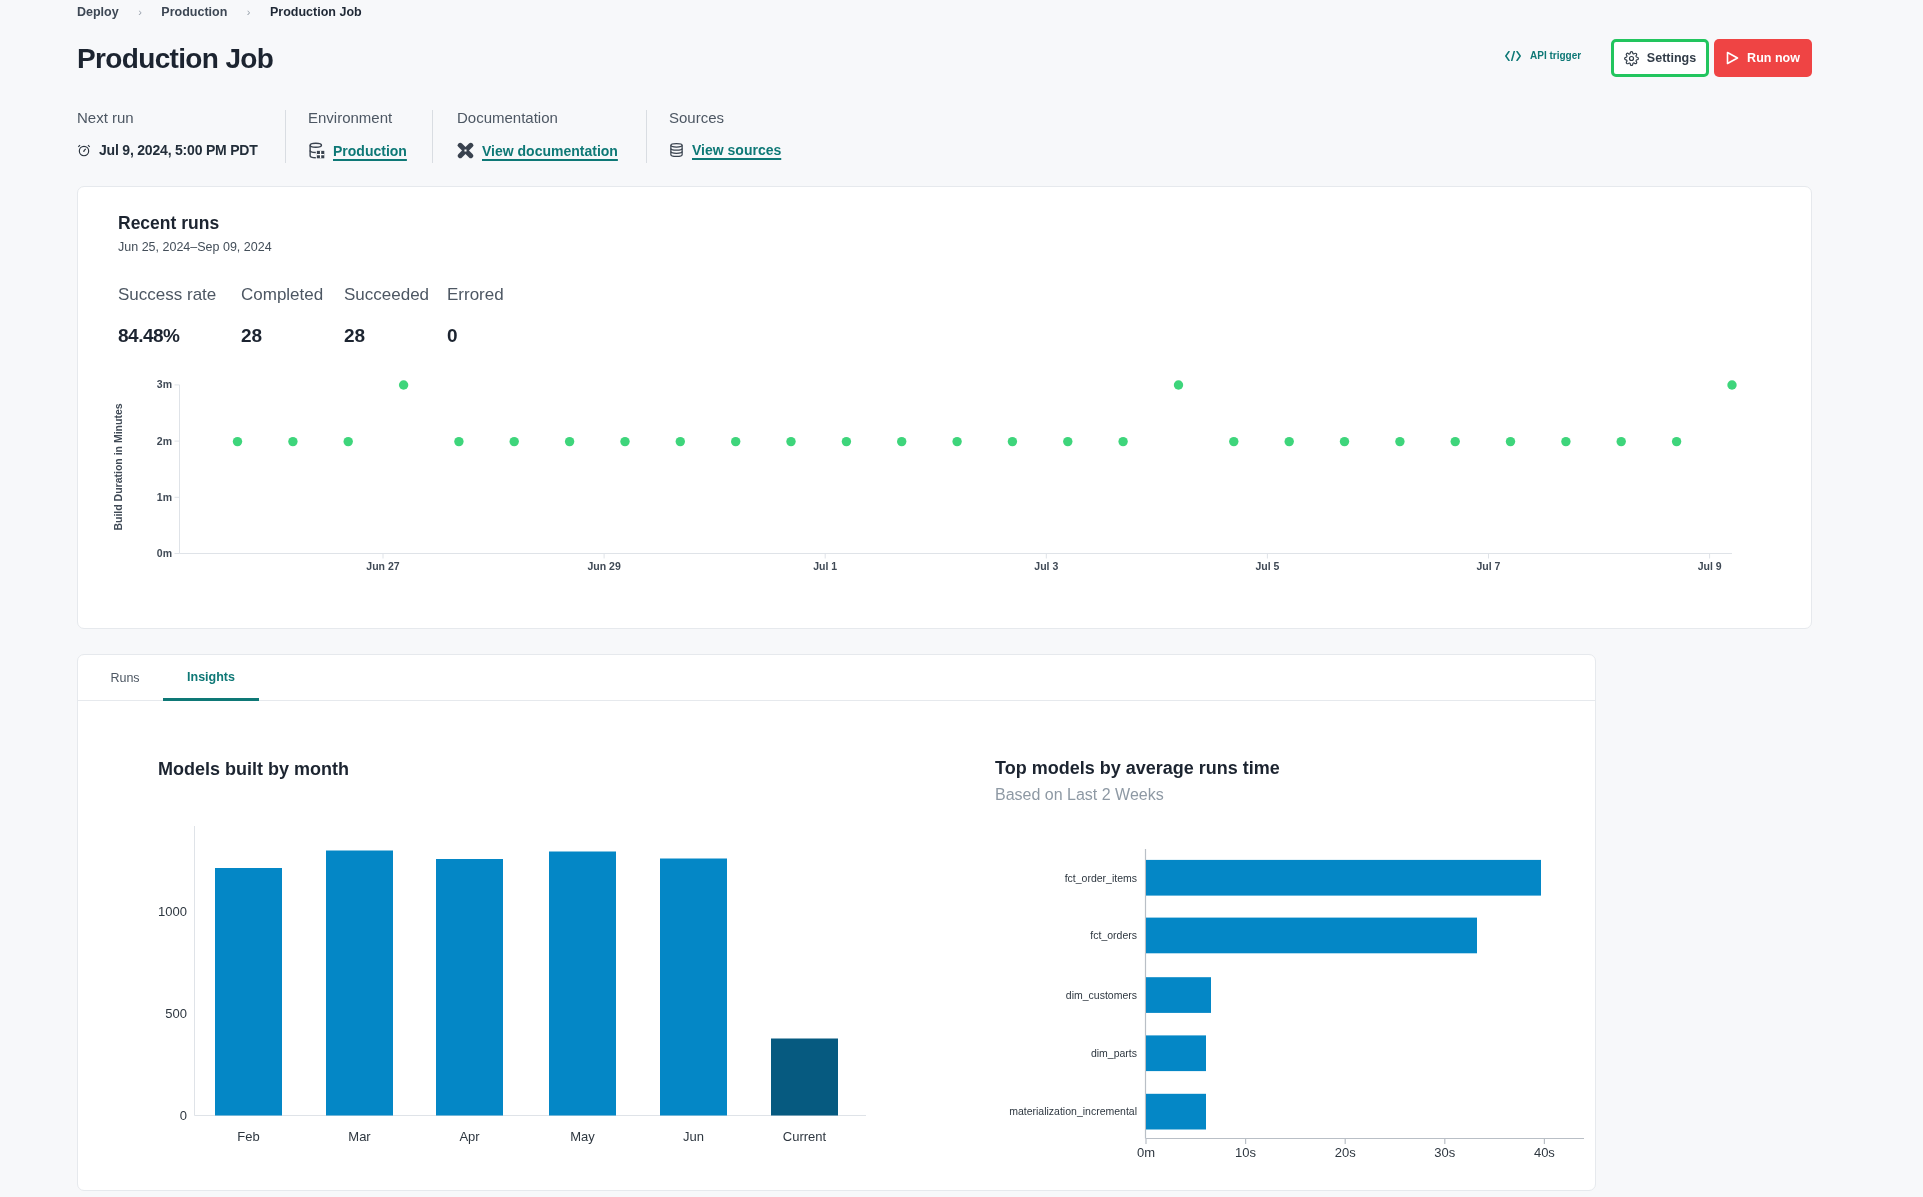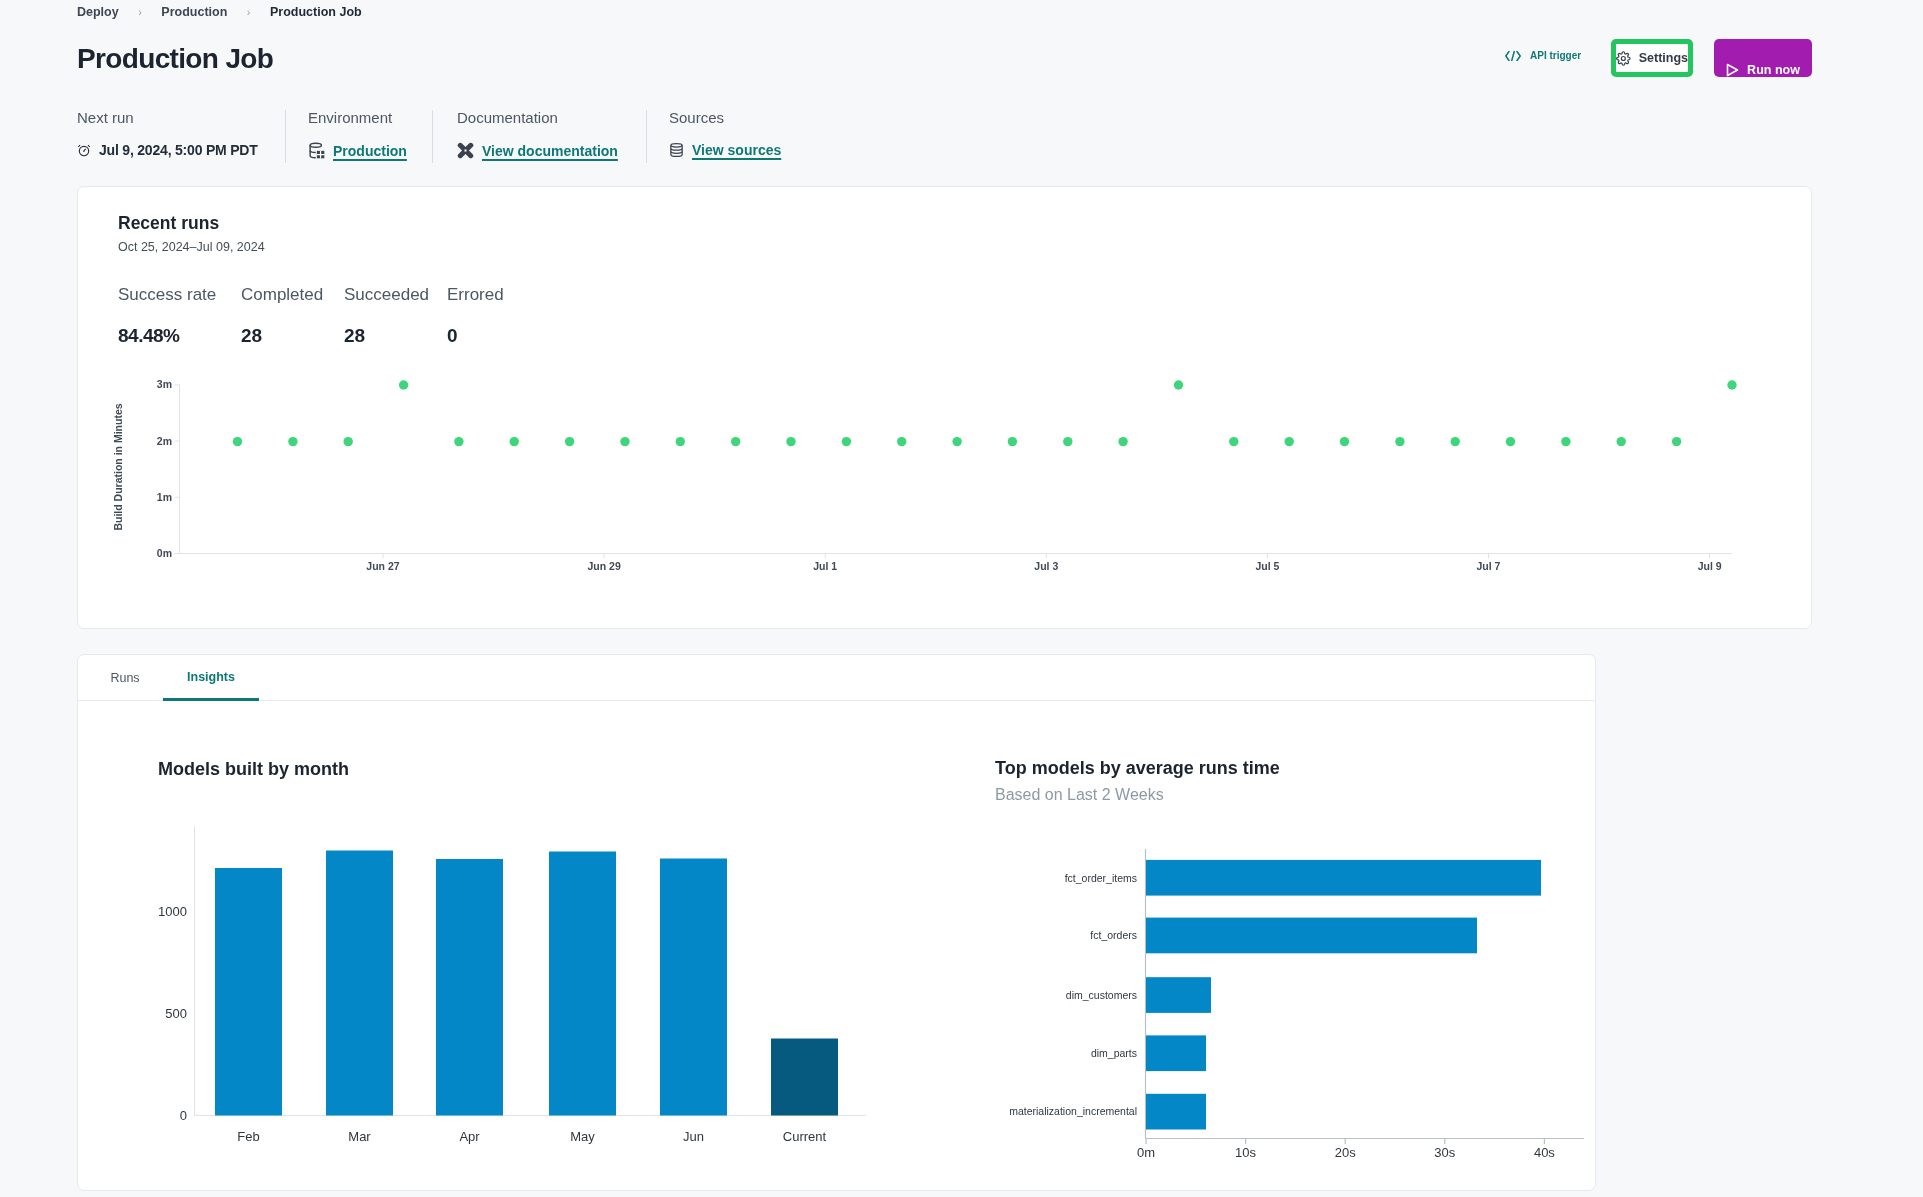--- a/index.html
+++ b/index.html
@@ -4,22 +4,22 @@
 <style>
 * { margin:0; padding:0; box-sizing:border-box; }
 html,body { width:1923px; height:1197px; background:#f7f8fa; font-family:"Liberation Sans",sans-serif; position:relative; overflow:hidden; }
 .abs { position:absolute; }
 .crumb { left:77px; top:5px; font-size:12.5px; font-weight:bold; color:#3d4754; }
 .crumb .sep { color:#9aa3ad; font-weight:normal; padding:0 19.5px; font-size:11px; }
 .crumb .last { color:#1f2835; }
 h1 { position:absolute; left:77px; top:43px; font-size:28px; font-weight:bold; color:#1c2430; letter-spacing:-0.65px; }
 .apitrigger { position:absolute; left:1505px; top:50px; display:flex; align-items:center; gap:9px; color:#0e7876; font-size:10px; font-weight:bold; }
 .btn { position:absolute; top:39px; height:38px; display:flex; align-items:center; justify-content:center; gap:8px; border-radius:5px; font-size:12.5px; font-weight:bold; }
-.btn.settings { left:1611px; width:82px; background:#fff; border:5px solid #22c55e; color:#323c48; }
-.btn.run { left:1714px; width:98px; background:#a21caf; color:#fff;align-items:flex-end; }
+.btn.settings { left:1611px; width:98px; background:#fff; border:3px solid #22c55e; color:#323c48; }
+.btn.run { left:1714px; width:98px; background:#ef4444; color:#fff; }
 .ig { position:absolute; top:109px; }
 .ig .lab { font-size:15px; color:#4d5763; height:17px; }
 .ig .val { margin-top:16px; font-size:14px; font-weight:bold; color:#232e3a; display:flex; align-items:center; gap:8px; }
 .ig a { color:#0e7876; text-decoration:underline; text-underline-offset:2.5px; text-decoration-thickness:1.5px; }
 .divider { position:absolute; top:110px; width:1px; height:53px; background:#d9dde2; }
 .card { position:absolute; background:#fff; border:1px solid #e6e9ed; border-radius:7px; }
 #card1 { left:77px; top:186px; width:1735px; height:443px; }
 #card2 { left:77px; top:654px; width:1519px; height:537px; }
 .tabrow { position:absolute; left:0; top:0; width:100%; height:46px; border-bottom:1px solid #e6e9ed; display:flex; padding-left:9px; }
 .tab { height:46px; display:flex; align-items:center; justify-content:center; font-size:12.5px; color:#4d5763; }
@@ -118,21 +118,21 @@
 
 <div class="card" id="card1"></div>
 <div class="card" id="card2">
     <div class="tabrow">
       <div class="tab runs">Runs</div>
       <div class="tab insights">Insights</div>
     </div>
   </div>
 
 <div class="abs" id="recentruns">Recent runs</div>
-<div class="abs" id="daterange">Oct 25, 2024–Jul 09, 2024</div>
+<div class="abs" id="daterange">Jun 25, 2024–Sep 09, 2024</div>
 <div class="stats">
   <div class="stat" style="width:123px">
       <div class="slab">Success rate</div>
       <div class="sval" style="letter-spacing:-0.5px">84.48%</div>
     </div>
   <div class="stat" style="width:103px">
       <div class="slab">Completed</div>
       <div class="sval">28</div>
     </div>
   <div class="stat" style="width:103px">

